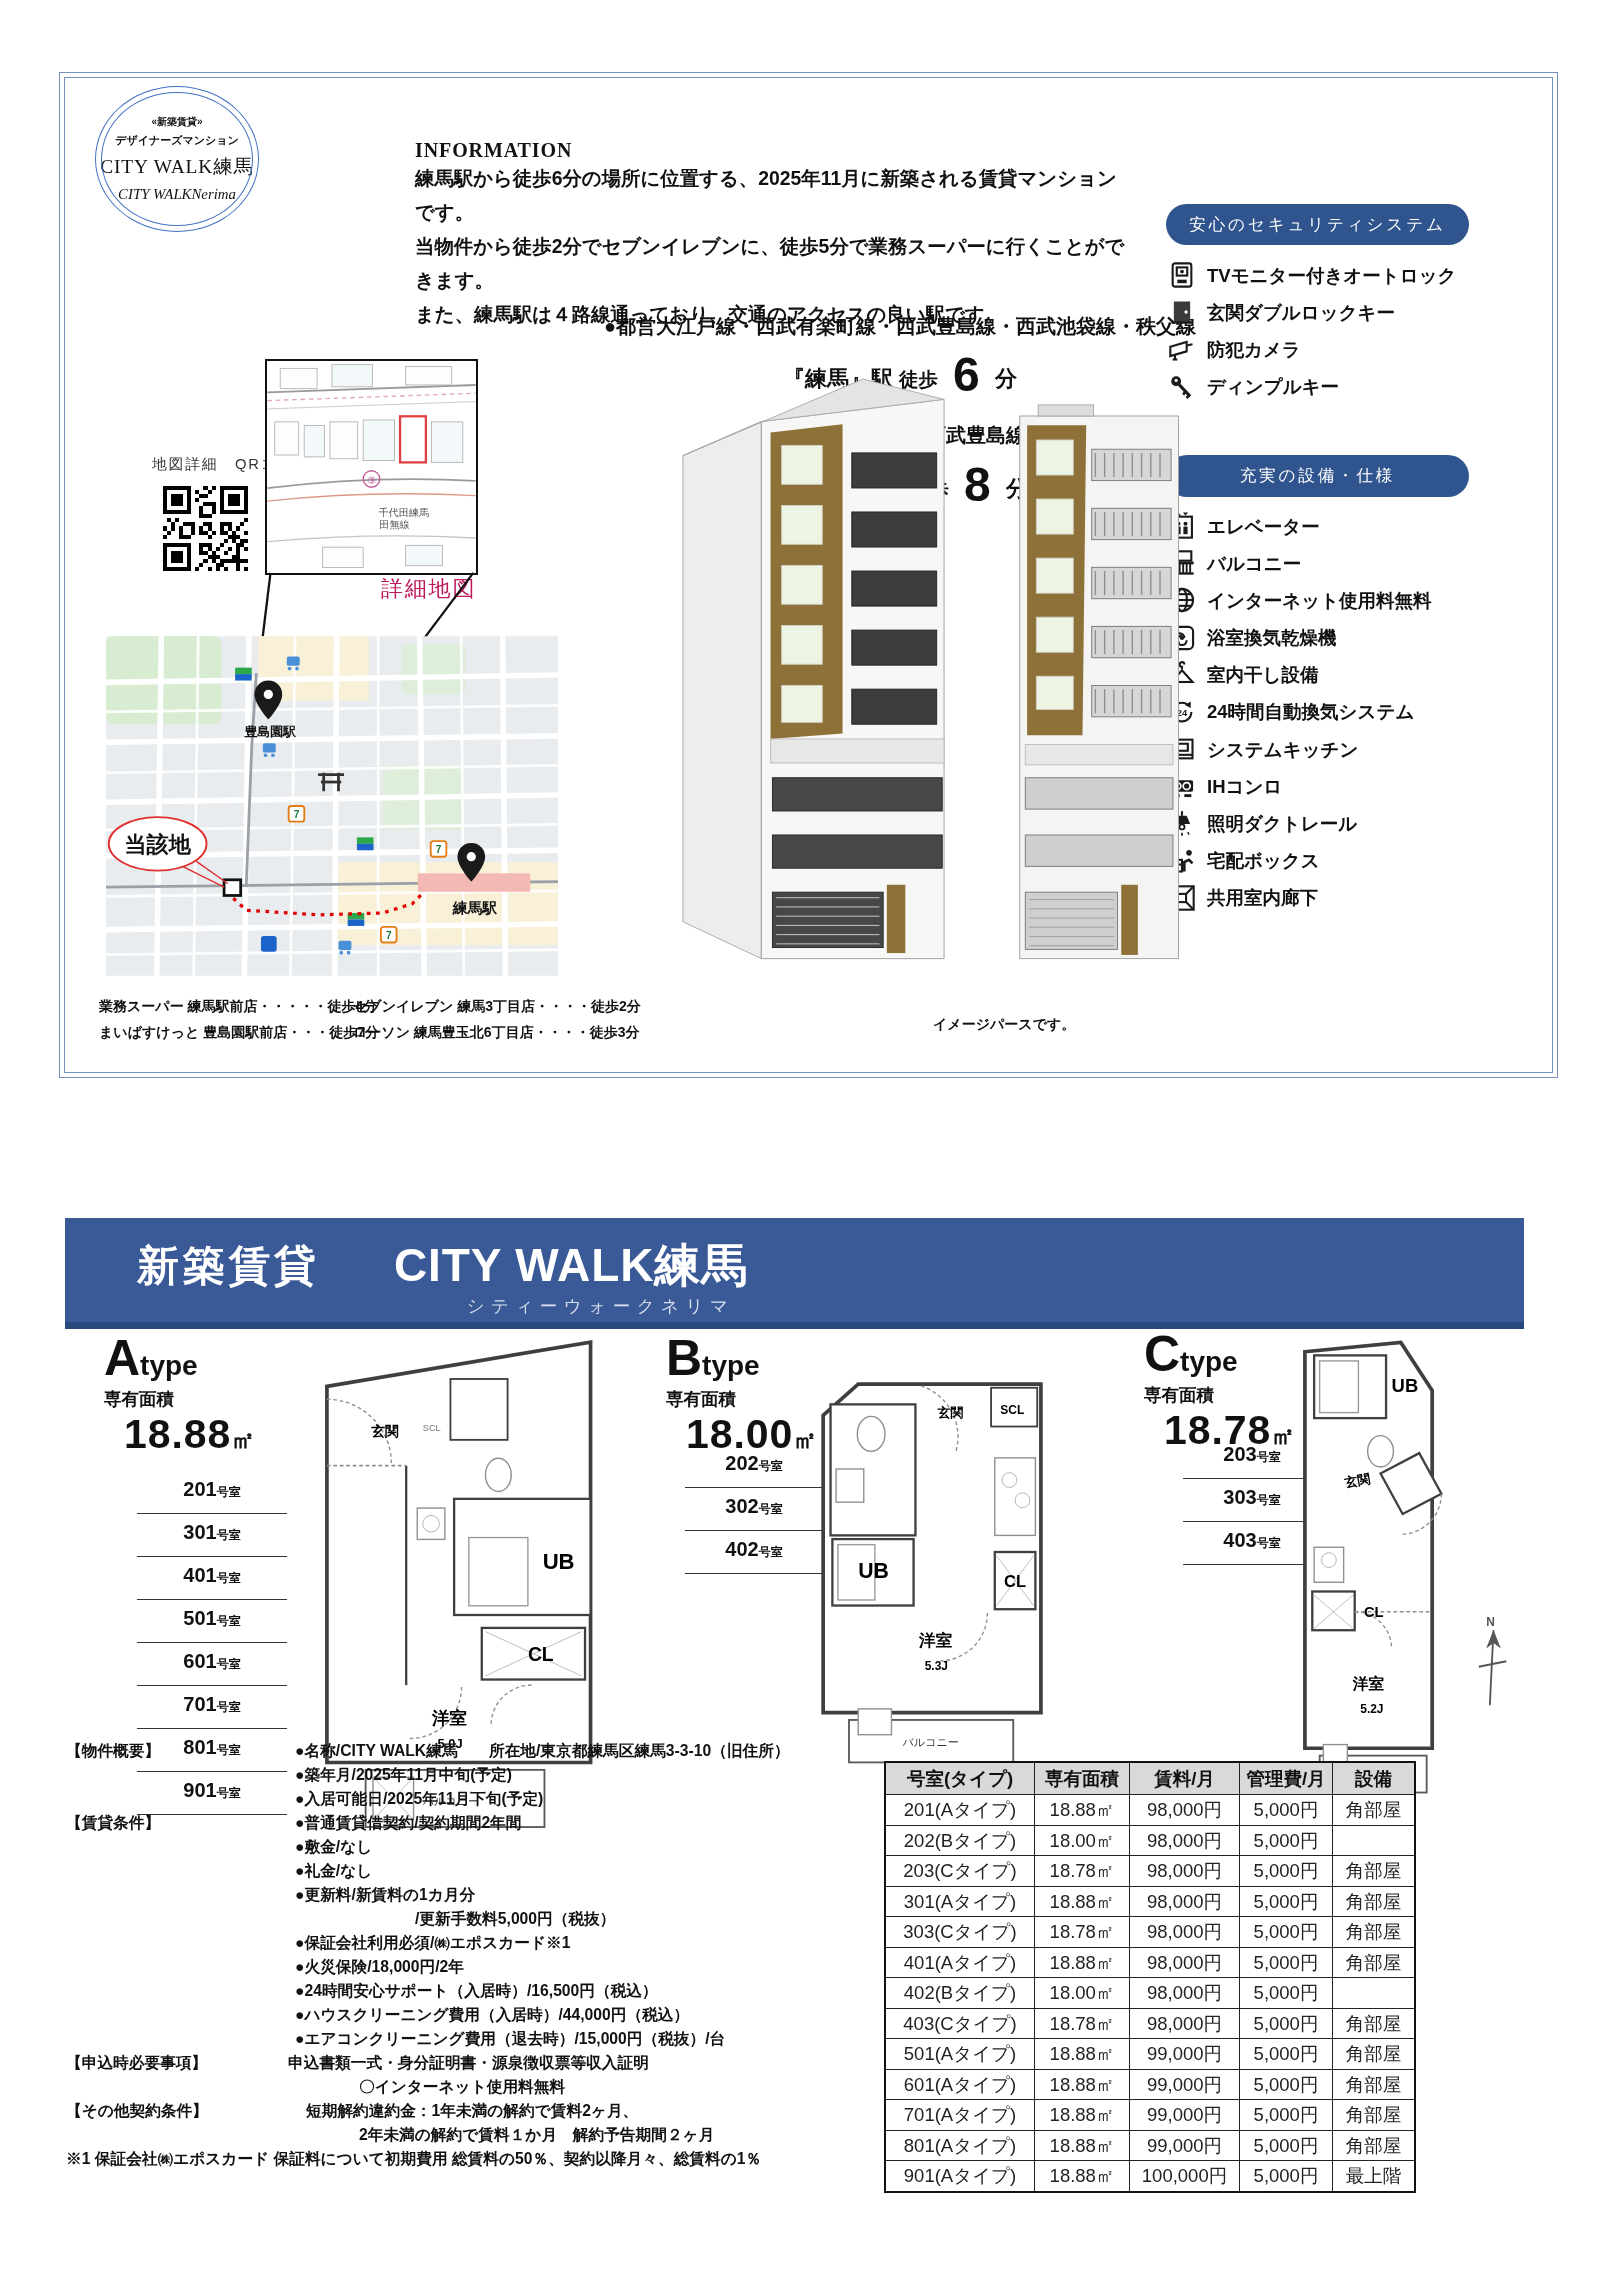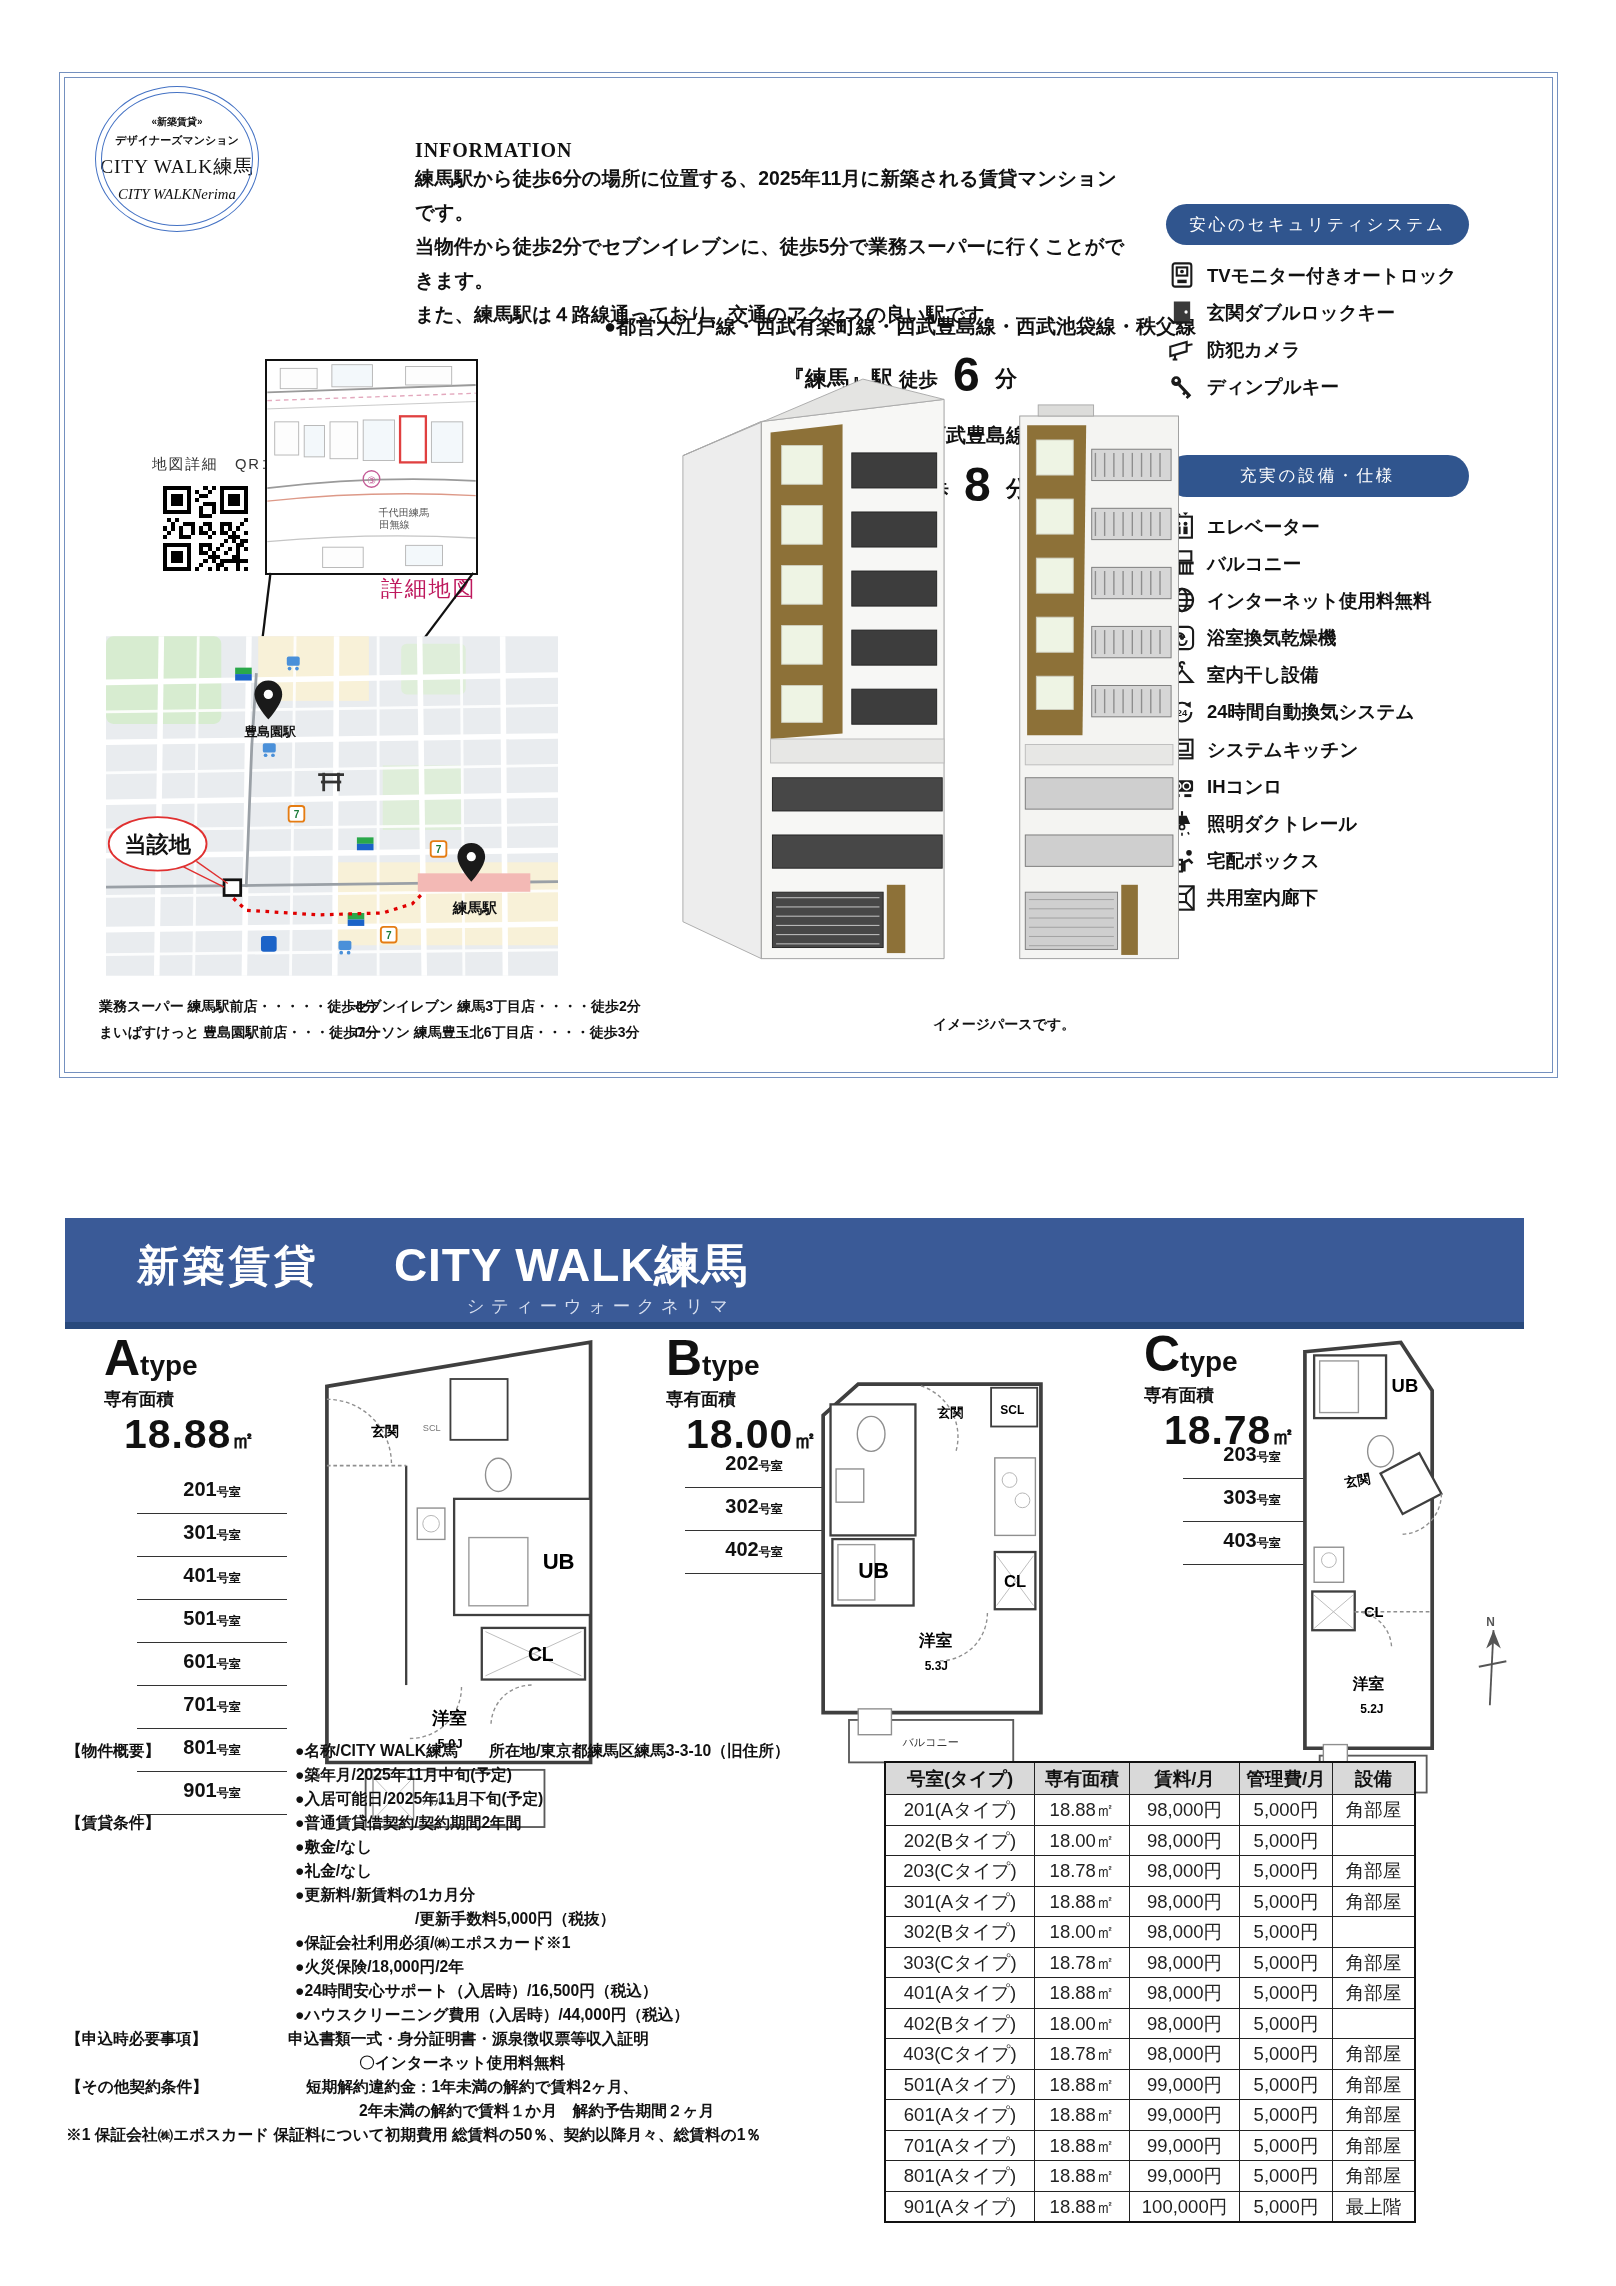--- a/index.html
+++ b/index.html
@@ -759,20 +759,21 @@
       <div class="ov-row"><span class="ov-text" style="margin-left: 229px;">●入居可能日/2025年11月下旬(予定)</span></div>
       <div class="ov-row"><span class="ov-label">【賃貸条件】</span><span class="ov-text" style="margin-left: 229px;">●普通賃貸借契約/契約期間2年間</span></div>
       <div class="ov-row"><span class="ov-text" style="margin-left: 229px;">●敷金/なし</span></div>
       <div class="ov-row"><span class="ov-text" style="">●礼金/なし</span></div>
       <div class="ov-row"><span class="ov-text" style="margin-left: 229px;">●更新料/新賃料の1カ月分</span></div>
       <div class="ov-row"><span class="ov-text" style="margin-left: 349px;">/更新手数料5,000円（税抜）</span></div>
       <div class="ov-row"><span class="ov-text" style="margin-left: 229px;">●保証会社利用必須/㈱エポスカード※1</span></div>
       <div class="ov-row"><span class="ov-text" style="margin-left: 229px;">●火災保険/18,000円/2年</span></div>
       <div class="ov-row"><span class="ov-text" style="margin-left: 229px;">●24時間安心サポート（入居時）/16,500円（税込）</span></div>
       <div class="ov-row"><span class="ov-text" style="margin-left: 229px;">●ハウスクリーニング費用（入居時）/44,000円（税込）</span></div>
+      <div class="ov-row"><span class="ov-text" style="margin-left: 229px;">●エアコンクリーニング費用（退去時）/15,000円（税抜）/台</span></div>
       <div class="ov-row"><span class="ov-label">【申込時必要事項】</span><span class="ov-text" style="margin-left: 222px;">申込書類一式・身分証明書・源泉徴収票等収入証明</span></div>
       <div class="ov-row"><span class="ov-text" style="margin-left: 293px;">〇インターネット使用料無料</span></div>
       <div class="ov-row"><span class="ov-label">【その他契約条件】</span><span class="ov-text" style="margin-left: 240px;">短期解約違約金：1年未満の解約で賃料2ヶ月、</span></div>
       <div class="ov-row"><span class="ov-text" style="margin-left: 293px;">2年未満の解約で賃料１か月　解約予告期間２ヶ月</span></div>
       <div class="ov-row">
         <span class="ov-label">※1 保証会社㈱エポスカード 保証料について初期費用 総賃料の50％、契約以降月々、総賃料の1％</span>
       </div>
     </div>
 
   <table class="price abs" style="left:884px;top:1761px;padding-left:16px;">
@@ -808,27 +809,20 @@
           <td class="c5">角部屋</td>
         </tr>
         <tr>
           <td class="c1">301(Aタイプ)</td>
           <td class="c2">18.88㎡</td>
           <td class="c3">98,000円</td>
           <td class="c4">5,000円</td>
           <td class="c5">角部屋</td>
         </tr>
         <tr>
-          <td class="c1">302(Bタイプ)</td>
-          <td class="c2">18.00㎡</td>
-          <td class="c3">98,000円</td>
-          <td class="c4">5,000円</td>
-          <td class="c5"></td>
-        </tr>
-        <tr>
           <td class="c1">303(Cタイプ)</td>
           <td class="c2">18.78㎡</td>
           <td class="c3">98,000円</td>
           <td class="c4">5,000円</td>
           <td class="c5">角部屋</td>
         </tr>
         <tr>
           <td class="c1">401(Aタイプ)</td>
           <td class="c2">18.88㎡</td>
           <td class="c3">98,000円</td>

